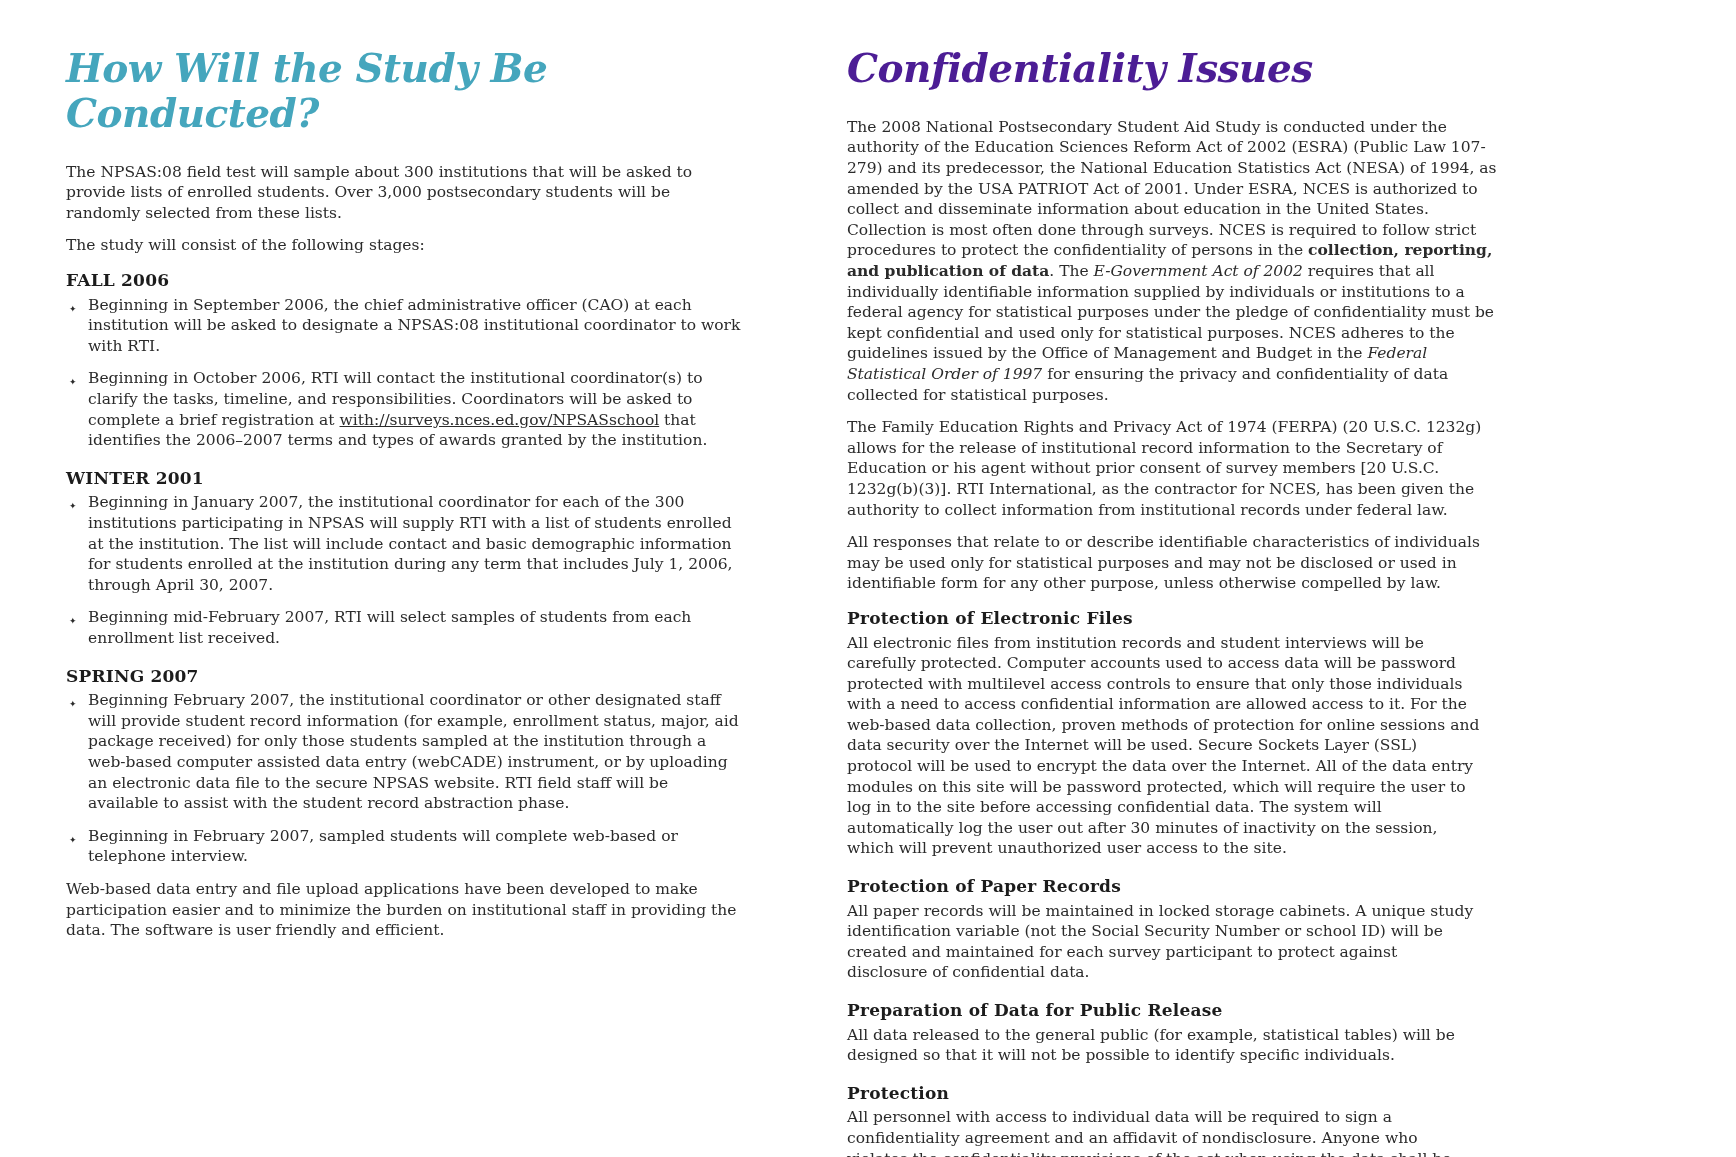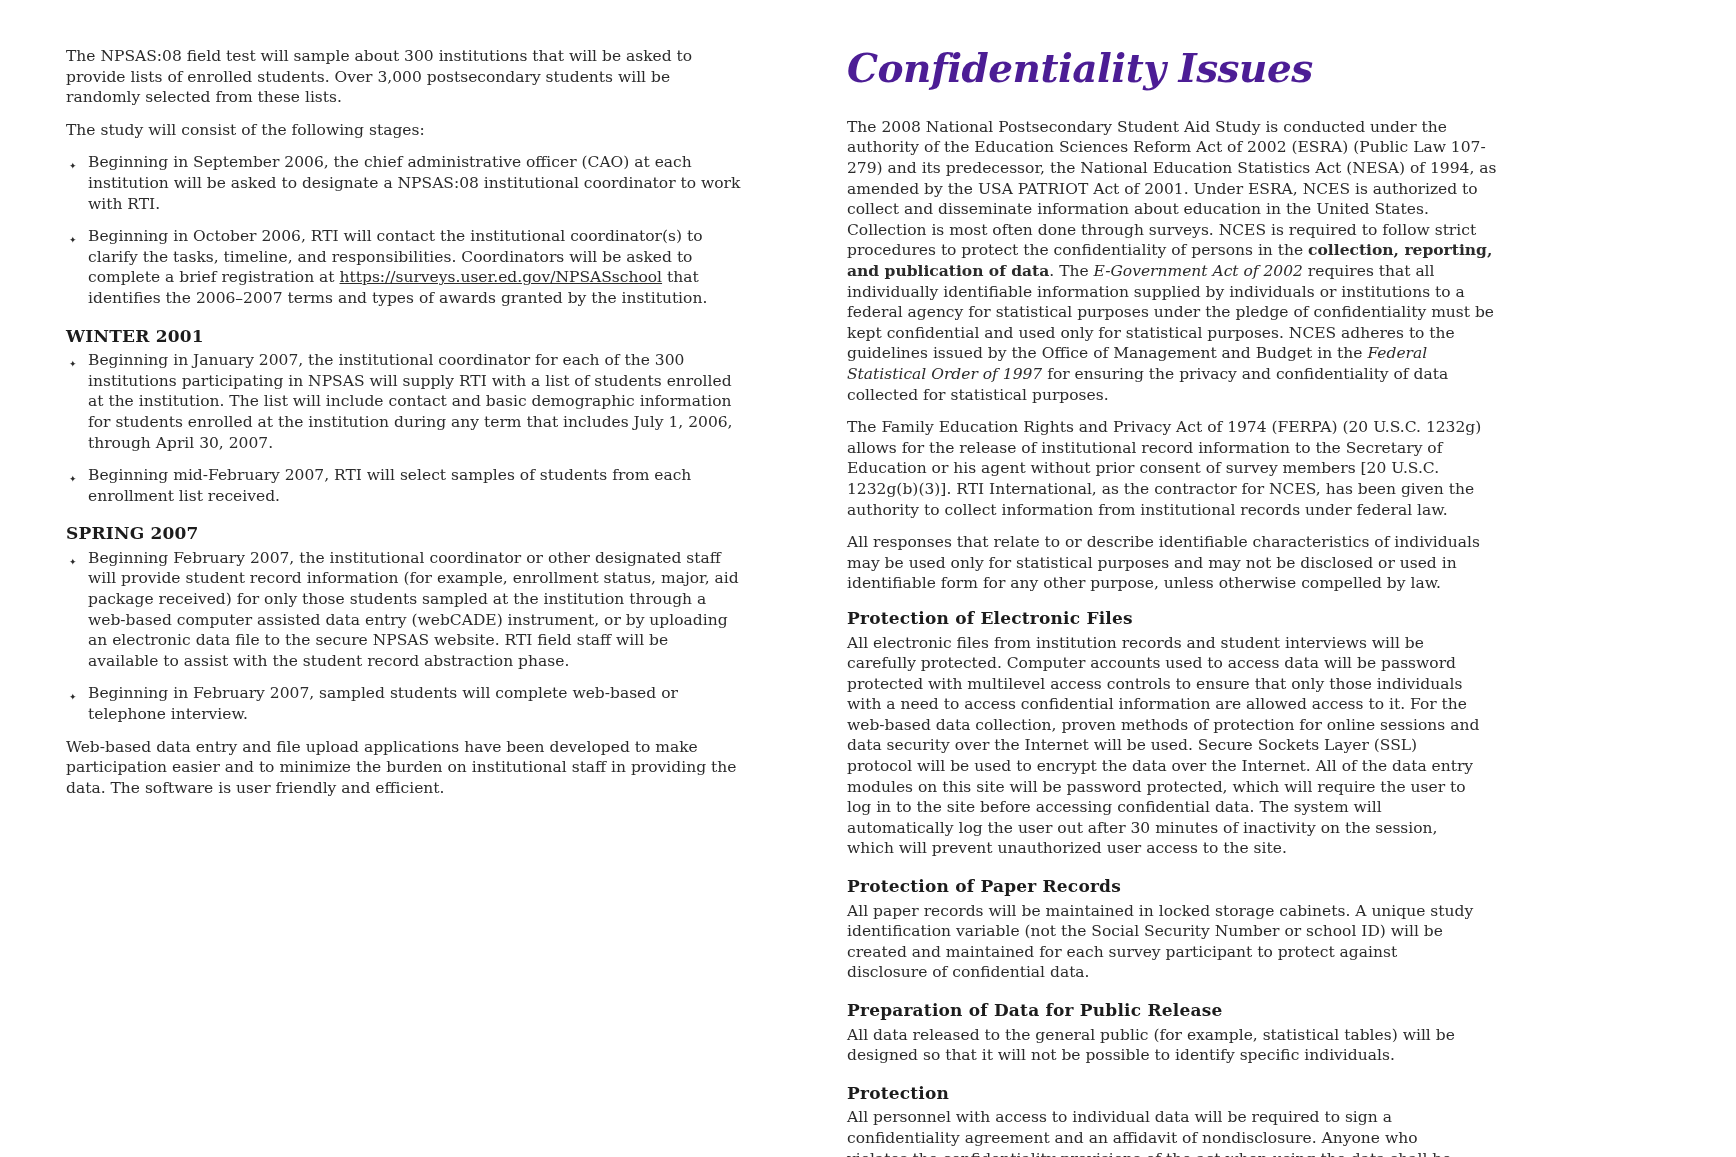--- a/index.html
+++ b/index.html
@@ -49,26 +49,28 @@
   .run-b{font-weight:bold;}
   .run-i{font-style:italic;margin-top:20px;}
   .run-link{text-decoration:underline;}
 </style>
 </head>
 <body>
 
 <div class="page">
 
   <div class="column col-left">
+    <h1 class="doc-title" style="color: rgb(69, 166, 189);">How Will the Study Be Conducted?</h1>
     <div class="blocks">
         <p class="body-p">The NPSAS:08 field test will sample about 300 institutions that will be asked to provide lists of enrolled students. Over 3,000 postsecondary students will be randomly selected from these lists.</p>
         <p class="body-p">The study will consist of the following stages:</p>
+        <h3 class="sec-h first">FALL 2006</h3>
         <ul class="blist">
           <li><span class="bullet">✦</span>Beginning in September 2006, the chief administrative officer (CAO) at each institution will be asked to designate a NPSAS:08 institutional coordinator to work with RTI.</li>
-          <li><span class="bullet">✦</span>Beginning in October 2006, RTI will contact the institutional coordinator(s) to clarify the tasks, timeline, and responsibilities. Coordinators will be asked to complete a brief registration at <span class="run-link">https://surveys.user.ed.gov/NPSASschool</span> that identifies the 2006–2007 terms and types of awards granted by the institution.</li>
+          <li><span class="bullet">✦</span>Beginning in October 2006, RTI will contact the institutional coordinator(s) to clarify the tasks, timeline, and responsibilities. Coordinators will be asked to complete a brief registration at <span class="run-link">with://surveys.nces.ed.gov/NPSASschool</span> that identifies the 2006–2007 terms and types of awards granted by the institution.</li>
         </ul>
         <h3 class="sec-h">WINTER 2001</h3>
         <ul class="blist">
           <li><span class="bullet">✦</span>Beginning in January 2007, the institutional coordinator for each of the 300 institutions participating in NPSAS will supply RTI with a list of students enrolled at the institution. The list will include contact and basic demographic information for students enrolled at the institution during any term that includes July 1, 2006, through April 30, 2007.</li>
           <li><span class="bullet">✦</span>Beginning mid-February 2007, RTI will select samples of students from each enrollment list received.</li>
         </ul>
         <h3 class="sec-h">SPRING 2007</h3>
         <ul class="blist">
           <li><span class="bullet">✦</span>Beginning February 2007, the institutional coordinator or other designated staff will provide student record information (for example, enrollment status, major, aid package received) for only those students sampled at the institution through a web-based computer assisted data entry (webCADE) instrument, or by uploading an electronic data file to the secure NPSAS website. RTI field staff will be available to assist with the student record abstraction phase.</li>
           <li><span class="bullet">✦</span>Beginning in February 2007, sampled students will complete web-based or telephone interview.</li>

